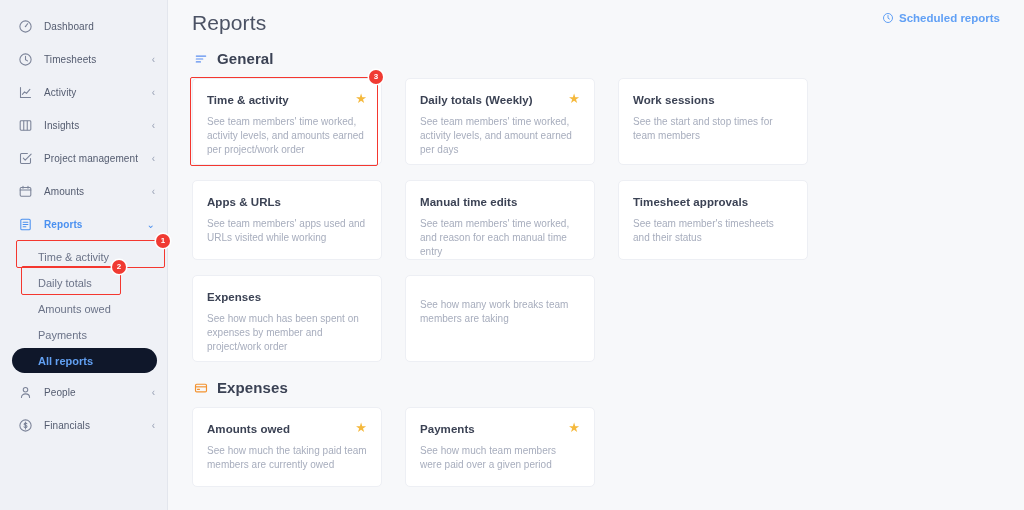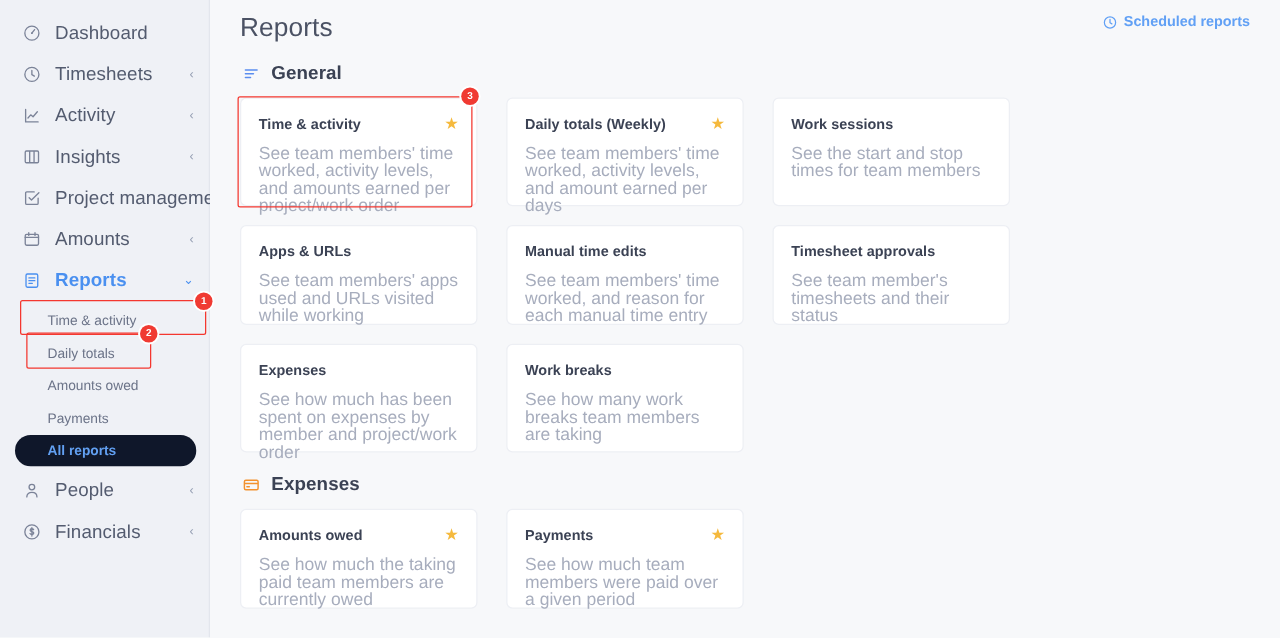--- a/index.html
+++ b/index.html
@@ -37,21 +37,21 @@
   }
   .nav-ico {
     width: 16px; height: 16px;
     flex: 0 0 16px;
     margin-right: 11px;
     display: flex; align-items: center; justify-content: center;
     color: #7b8398;
   }
   .nav-ico svg { display:block; }
   .nav-label {
-    font-size: 15px;
+    font-size: 10px;
     color: #535b6f;
     letter-spacing: .1px;
     white-space: nowrap;
   }
   .nav-caret {
     margin-left: auto;
     color: #97a0b4;
     font-size: 10px;
     line-height: 1;
     display: flex; align-items: center;
@@ -176,21 +176,21 @@
   .card-title {
     font-size: 11.5px;
     font-weight: 700;
     color: #3b4254;
     letter-spacing: .05px;
     line-height: 14px;
   }
   .star { color: #f5b93d; font-size: 13px; line-height: 12px; flex: 0 0 auto; }
   .card-desc {
     margin-top: 8px;
-    font-size: 14px;
+    font-size: 10px;
     line-height: 14px;
     color: #a7adbd;
     letter-spacing: .02px;
   }
   .payment-wrap { margin-top: 17px; }
 </style>
 </head>
 <body>
 
 <div id="app">
@@ -378,23 +378,20 @@
       </div>
 
       <div class="card tall">
         <div class="card-head">
           <div class="card-title">Expenses</div>
         </div>
         <div class="card-desc">See how much has been spent on expenses by member and project/work order</div>
       </div>
 
       <div class="card tall">
-        <div class="card-head">
-          <div class="card-title">Work breaks</div>
-        </div>
         <div class="card-desc">See how many work breaks team members are taking</div>
       </div>
     </div>
 
     <div class="payment-wrap">
       <div class="section-head">
         <span class="sh-ico">
           <svg width="14" height="14" viewBox="0 0 24 24" fill="none" stroke="#f3922f" stroke-width="2">
               <rect x="2.6" y="5.5" width="18.8" height="13" rx="2"></rect>
               <path d="M2.6 10h18.8"></path>

